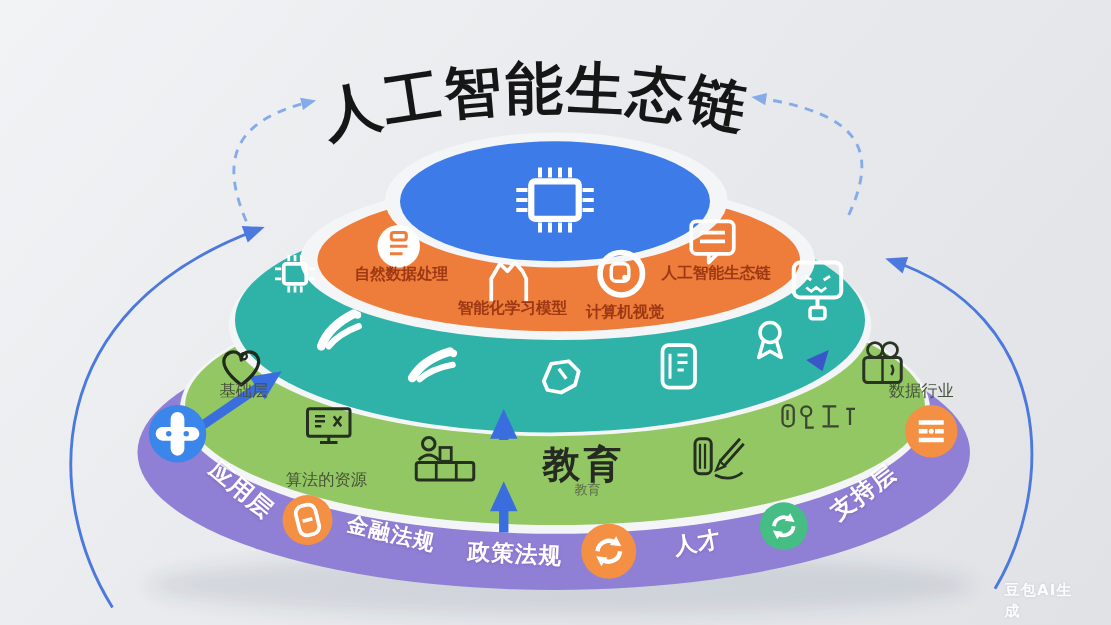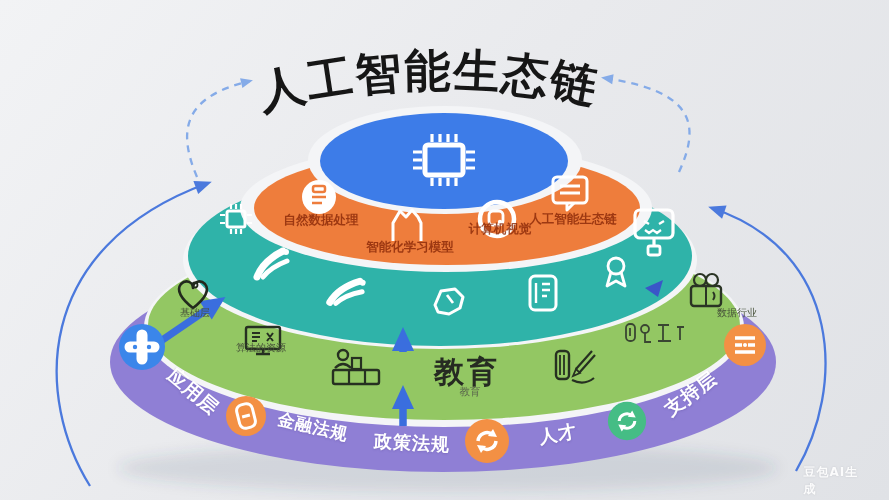--- a/index.html
+++ b/index.html
@@ -5,21 +5,21 @@
   html,body{margin:0;padding:0;}
   body{width:889px;height:500px;overflow:hidden;
        font-family:"DejaVu Sans","Liberation Sans",sans-serif;}
   .stage{position:relative;width:889px;height:500px;
          background:linear-gradient(130deg,#f2f3f5 0%,#e9eaed 45%,#e0e2e6 100%);}
   .stage > svg.scene{position:absolute;left:0;top:0;}
   .ic{position:absolute;transform:translate(-50%,-50%);line-height:0;}
   .lbl{position:absolute;transform:translate(-50%,-50%);white-space:nowrap;
        font-family:"DejaVu Sans","Liberation Sans",sans-serif;}
   .lbl.or{color:rgba(139,42,8,0.82);font-size:12.5px;font-weight:bold;}
-  .lbl.gr{color:#47523a;font-size:10px;}
+  .lbl.gr{color:#47523a;font-size:13px;}
   .lbl.wh{color:#ffffff;font-weight:bold;font-size:18px;letter-spacing:1px;
           text-shadow:0 1px 2px rgba(80,60,140,0.25);}
   .edu-big{color:#262b22;font-size:30px;font-weight:bold;letter-spacing:3px;}
   .edu-small{color:#5d6b4d;font-size:10.5px;}
   .watermark{position:absolute;transform:translate(-50%,-50%);
              color:rgba(255,255,255,0.92);font-size:12px;font-weight:bold;
              letter-spacing:1px;text-shadow:0 0 2px rgba(120,120,130,0.25);}
 </style>
 </head>
 <body>
@@ -92,21 +92,21 @@
   </span>
   <div class="lbl or" style="left:410px;top:247px">智能化学习模型</div>
 
   <span class="ic" style="left:497px;top:219px">
     <svg width="42" height="42" viewBox="0 0 42 42">
       <circle cx="21" cy="21" r="17" fill="none" stroke="#fff" stroke-width="4.5"></circle>
       <rect x="13" y="13" width="14" height="14" rx="4" fill="none" stroke="#fff" stroke-width="2.8"></rect>
       <circle cx="24" cy="24" r="2.2" fill="#fff"></circle>
     </svg>
   </span>
-  <div class="lbl or" style="left:500px;top:229px">计算机视觉</div>
+  <div class="lbl or" style="left:500px;top:250px">计算机视觉</div>
 
   <span class="ic" style="left:570px;top:195px">
     <svg width="46" height="46" viewBox="0 0 46 46">
       <rect x="6" y="5" width="34" height="26" rx="4" fill="none" stroke="#fff" stroke-width="3"></rect>
       <path d="M13 14h20M13 21h20" stroke="#fff" stroke-width="3" fill="none"></path>
       <path d="M20 31 v7 l7 -7" fill="none" stroke="#fff" stroke-width="3" stroke-linejoin="round"></path>
     </svg>
   </span>
   <div class="lbl or" style="left:573px;top:219px">人工智能生态链</div>
 
@@ -172,21 +172,21 @@
   </span>
   <div class="lbl gr" style="left:195px;top:313px">基础层</div>
 
   <span class="ic" style="left:263px;top:342px">
     <svg width="46" height="42" viewBox="0 0 46 42">
       <rect x="6" y="6" width="34" height="22" rx="2" fill="none" stroke="#263021" stroke-width="2.4"></rect>
       <path d="M12 12h8M12 16h8M12 20h5 M27 12l6 8 M33 12l-6 8" stroke="#263021" stroke-width="2" fill="none"></path>
       <path d="M23 28v4 M16 33h14" stroke="#263021" stroke-width="2.4" fill="none"></path>
     </svg>
   </span>
-  <div class="lbl gr" style="left:261px;top:348px">算法的资源</div>
+  <div class="lbl gr" style="left:261px;top:384px">算法的资源</div>
 
   <span class="ic" style="left:356px;top:368px">
     <svg width="58" height="44" viewBox="0 0 58 44">
       <circle cx="16" cy="9" r="5" fill="none" stroke="#263021" stroke-width="2.4"></circle>
       <path d="M8 22 q8 -8 16 0" fill="none" stroke="#263021" stroke-width="2.4"></path>
       <rect x="25" y="12" width="9" height="11" fill="none" stroke="#263021" stroke-width="2.2"></rect>
       <rect x="6" y="24" width="46" height="14" rx="2" fill="none" stroke="#263021" stroke-width="2.4"></rect>
       <path d="M22 24v14 M38 24v14" stroke="#263021" stroke-width="2.2" fill="none"></path>
     </svg>
   </span>

